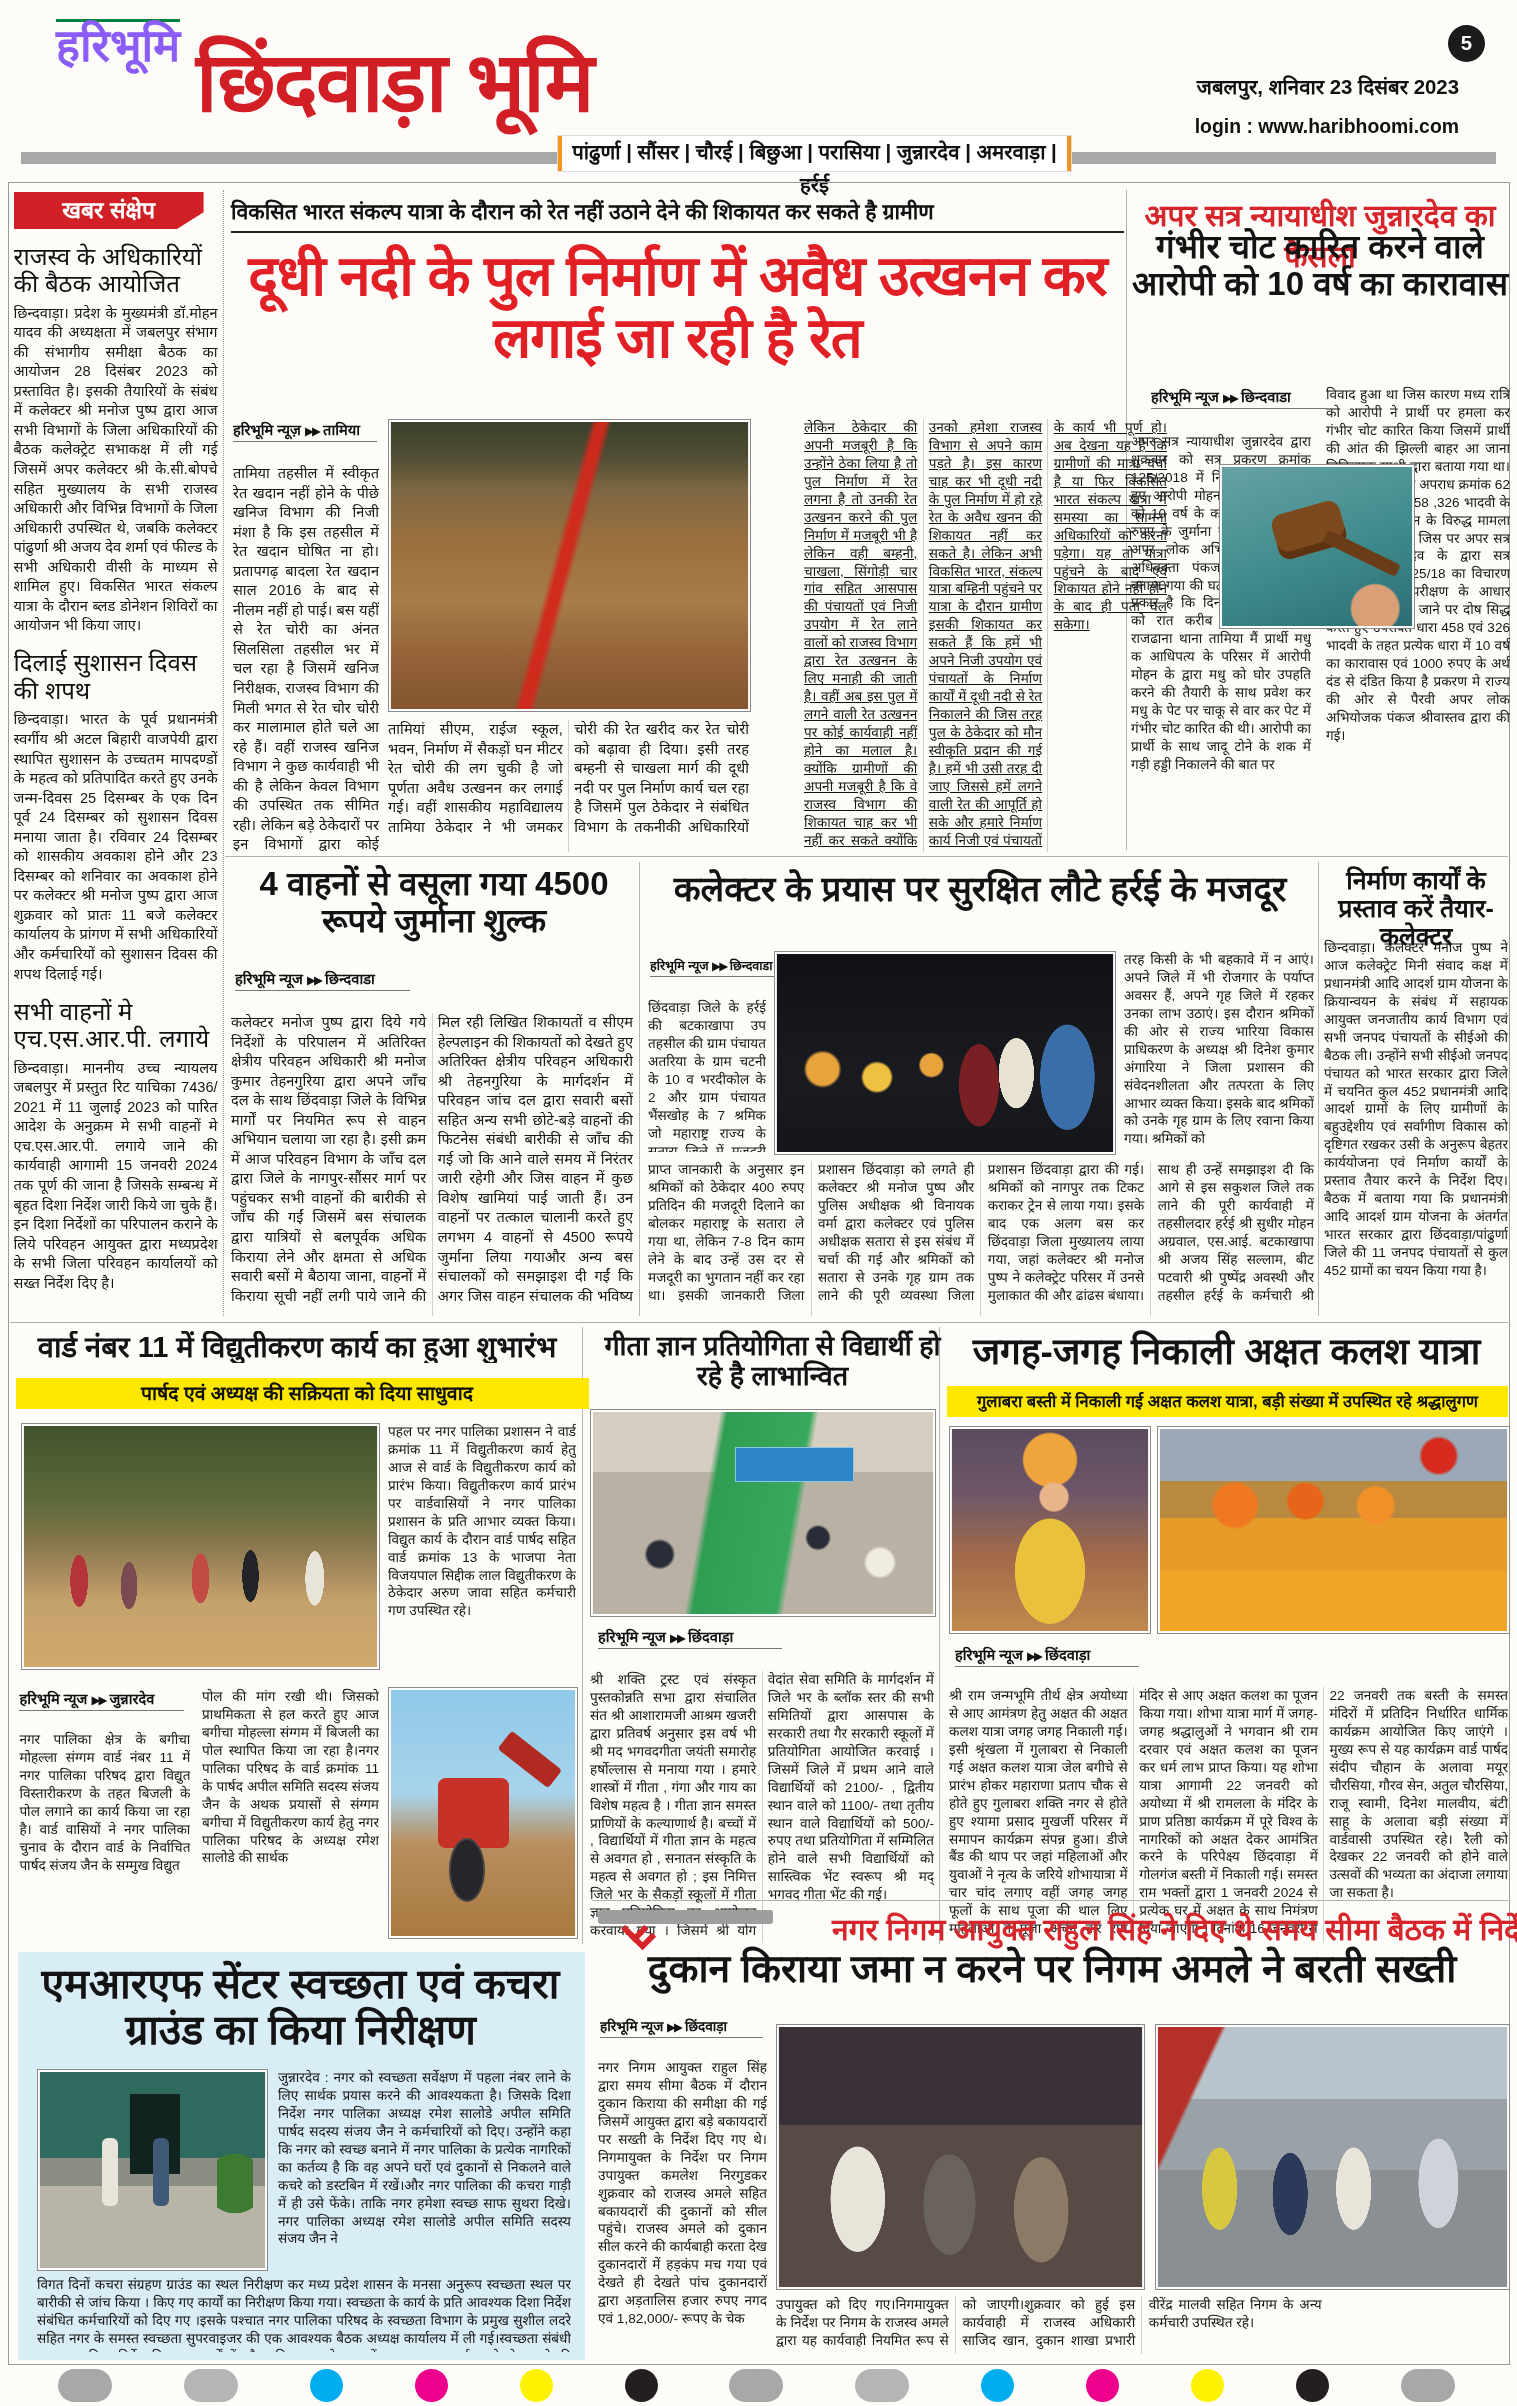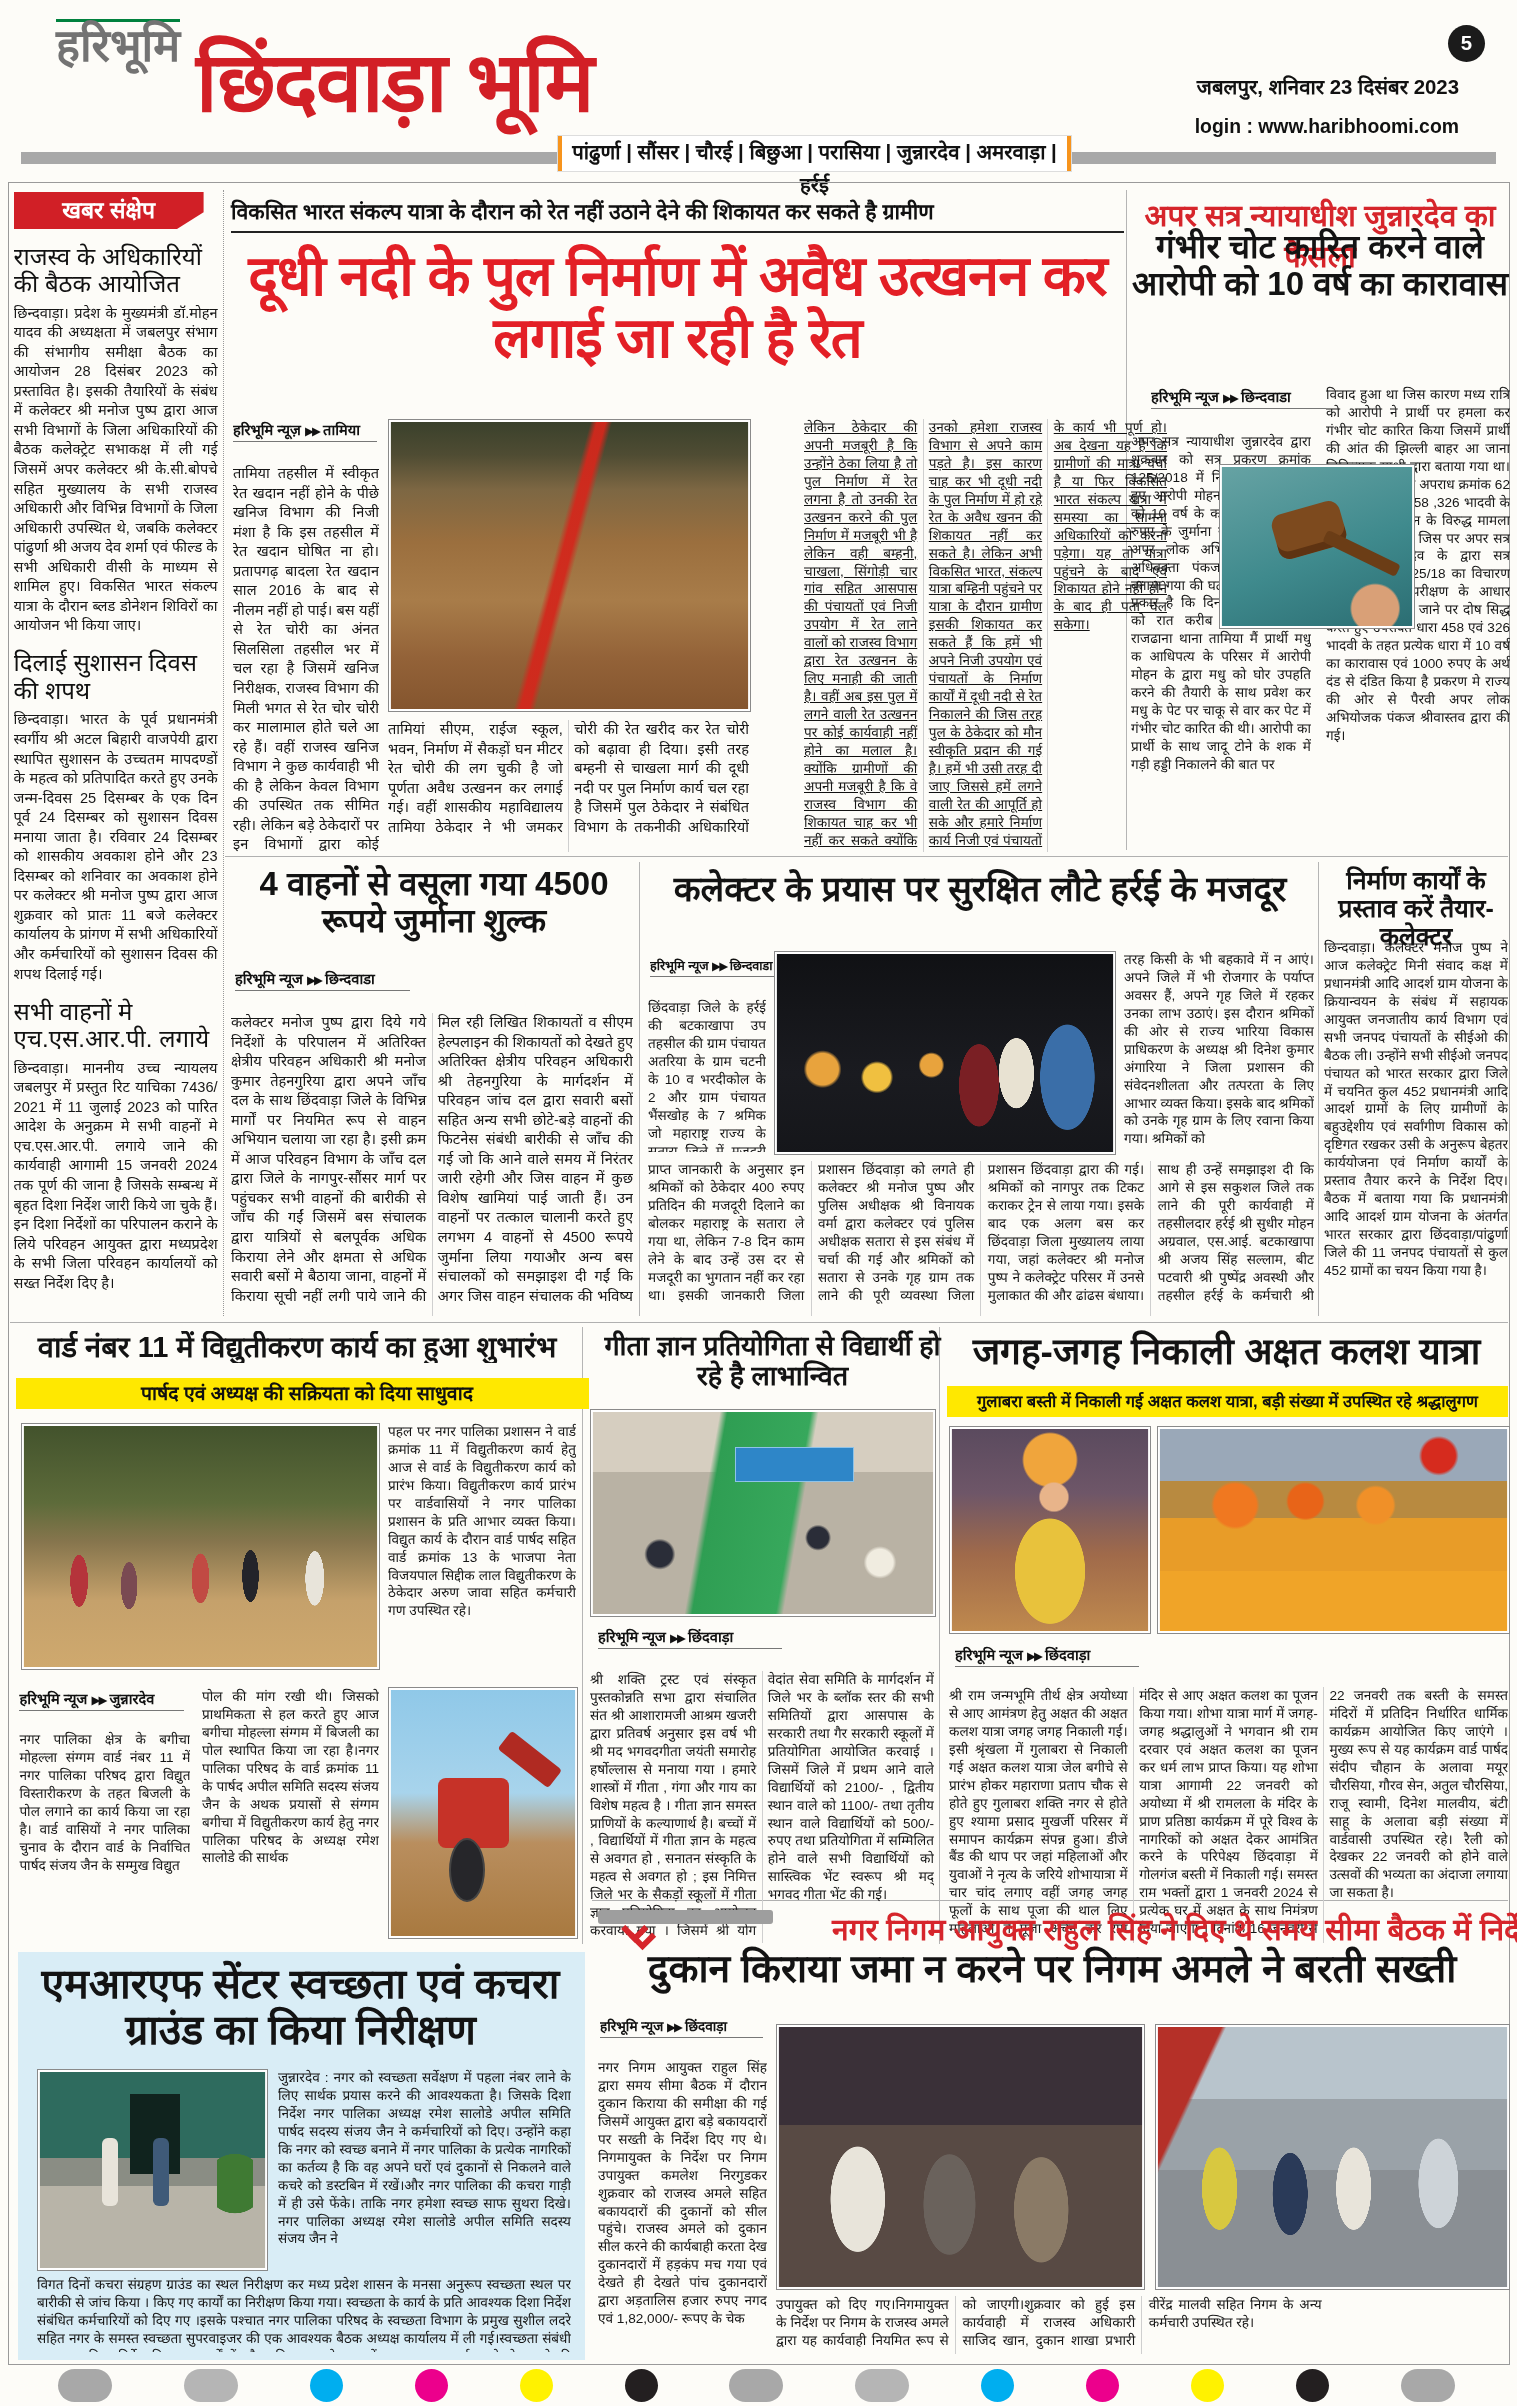--- a/index.html
+++ b/index.html
@@ -1,21 +1,21 @@
 <!DOCTYPE html>
 <html lang="hi"><head>
 <meta charset="utf-8">
 <style>
   html,body{margin:0;padding:0;background:#e8e6e0;}
   .page{position:relative;width:1518px;height:2407px;background:#fdfcf8;margin:0 auto;
         font-family:"Liberation Sans","DejaVu Sans",sans-serif;color:#111;overflow:hidden;}
   .abs{position:absolute;}
   .ovh{overflow:hidden;}
   
-  .brand{font-size:45px;font-weight:800;color:#737373;border-top:3.9px solid #00813e;line-height:1.05;}
+  .brand{font-size:45px;font-weight:800;color:#8b5cf6;border-top:3.9px solid #00813e;line-height:1.05;}
   .title{font-size:83px;font-weight:800;color:#d21f26;line-height:1.0;letter-spacing:-1.9px;}
   .pagebadge{width:37px;height:37px;border-radius:50%;background:#1b1b1b;color:#fff;font-size:20.4px;font-weight:700;
              display:flex;align-items:center;justify-content:center;}
   .dateline{font-size:20.4px;font-weight:700;text-align:right;}
   .login{font-size:19.4px;font-weight:700;text-align:right;}
   .navbar-bar{background:#a8a8a8;height:11.6px;}
   .navbox{background:#fff;border-left:4.9px solid #f7941d;border-right:4.9px solid #f7941d;
           font-size:20.4px;font-weight:700;text-align:center;line-height:33px;box-shadow:0 0 0 1px #ddd;}
   
   .frame{border:1.9px solid #9a9a9a;}

